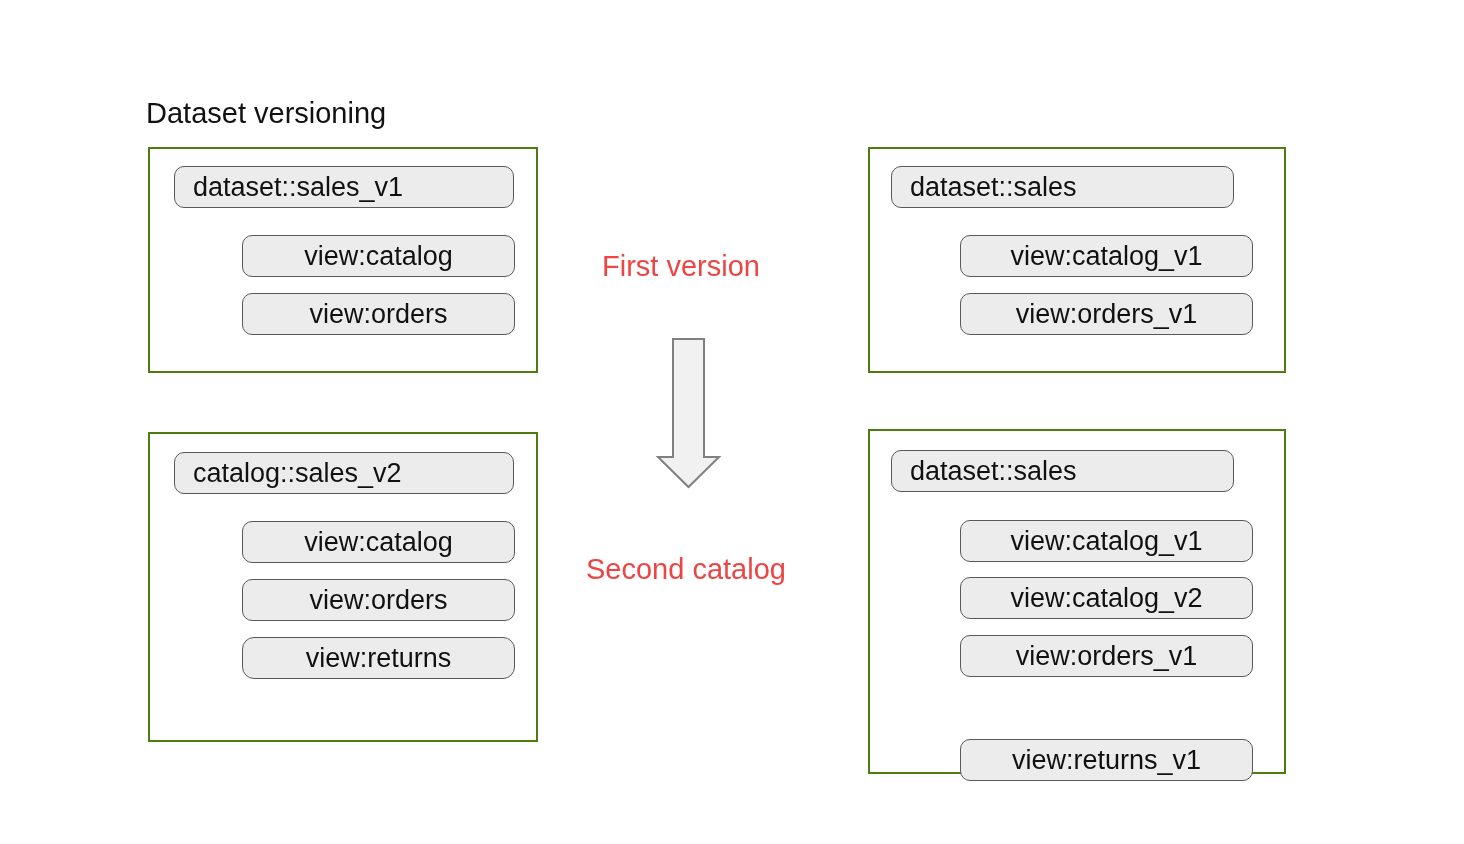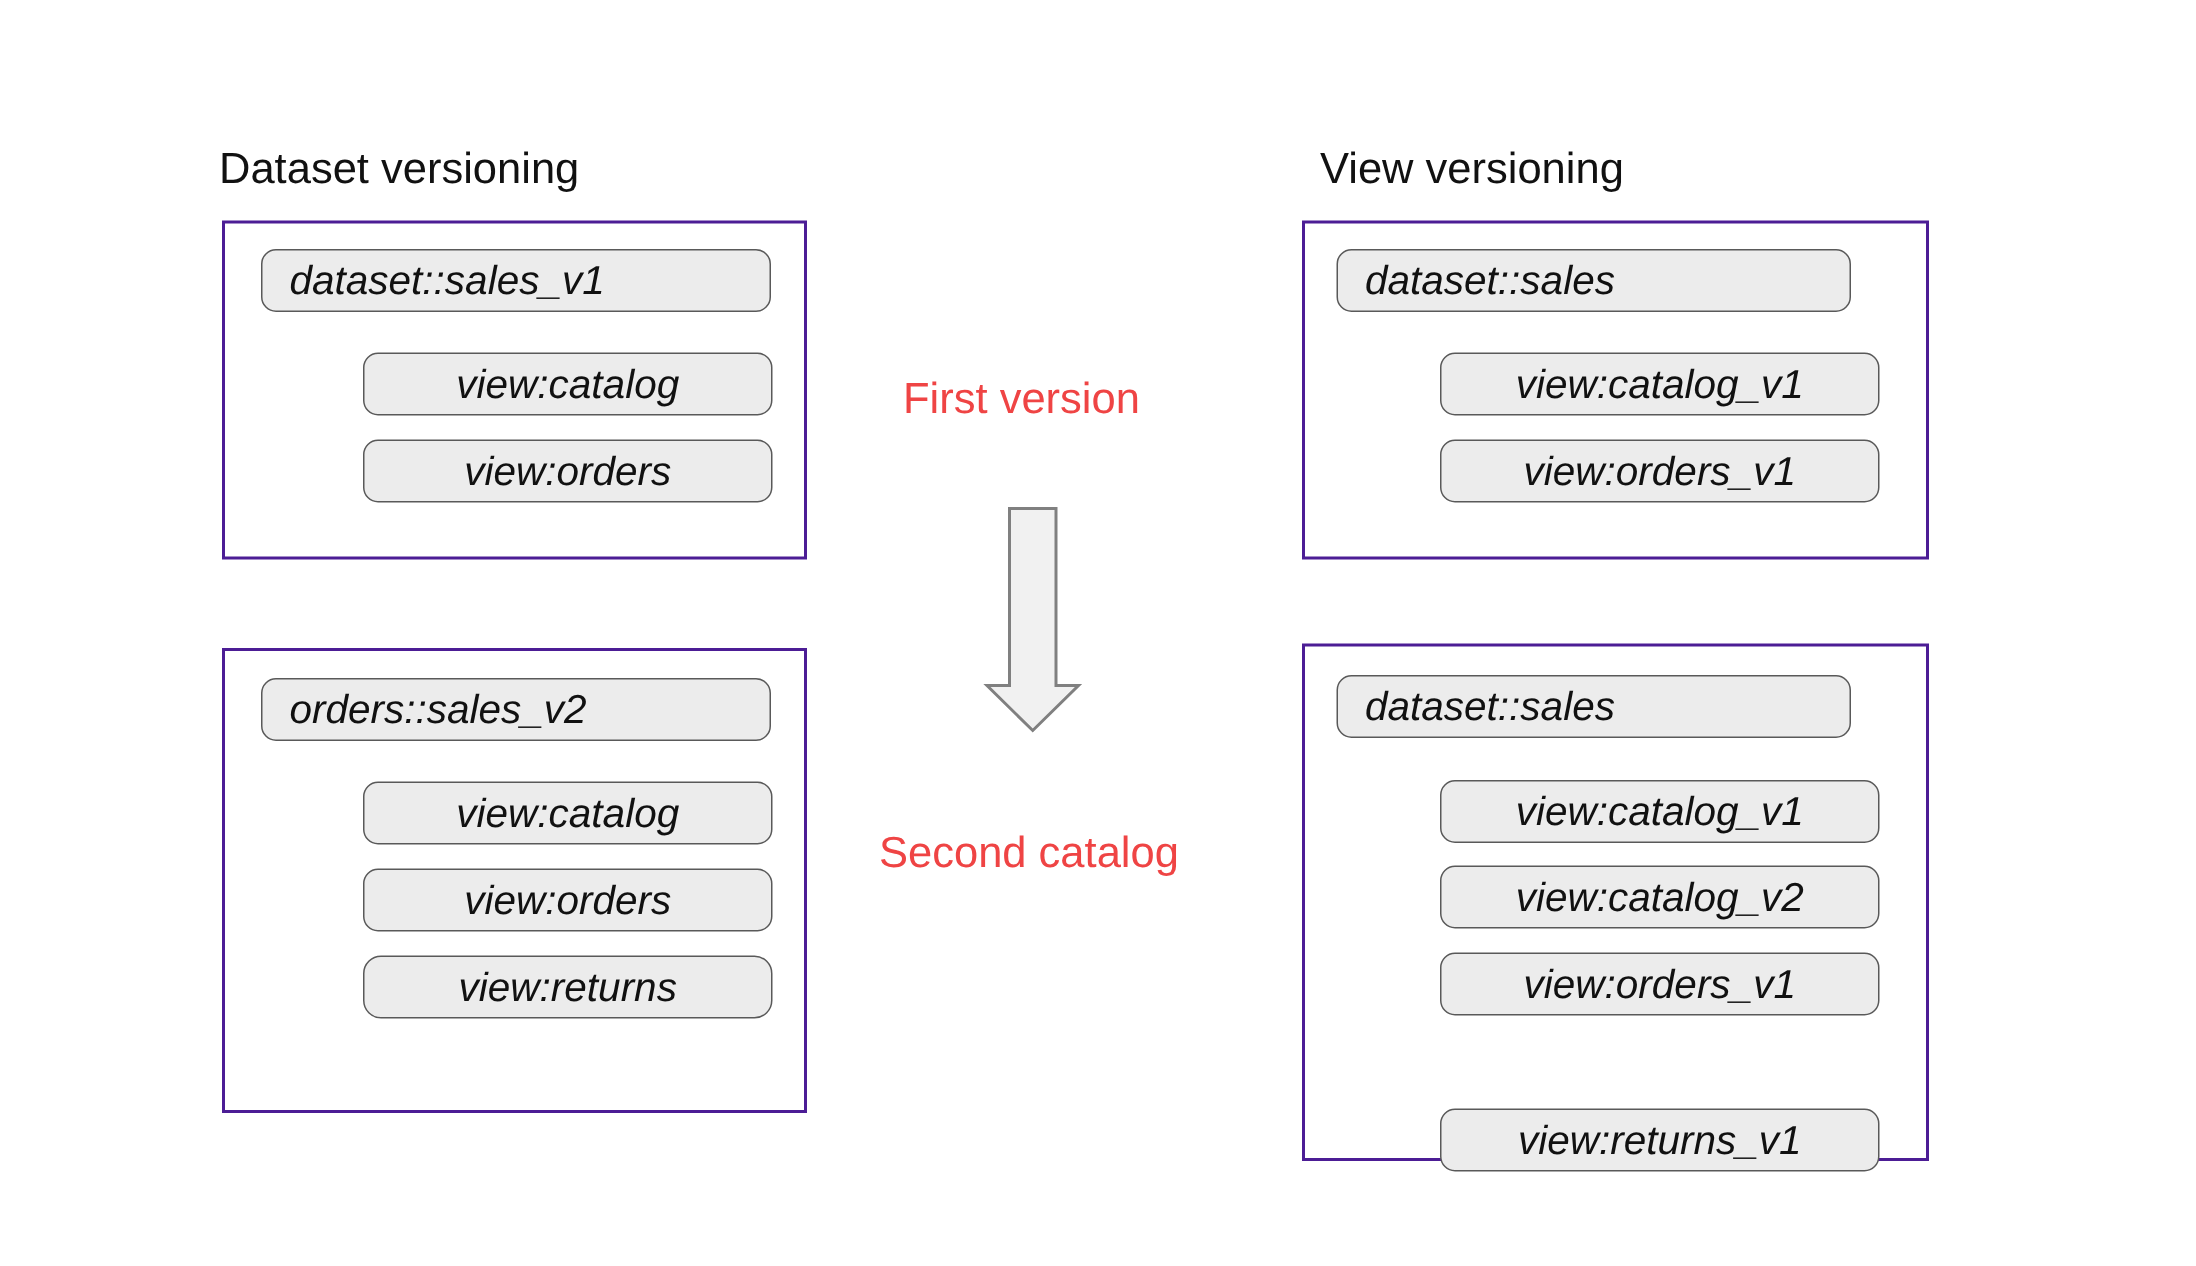--- a/index.html
+++ b/index.html
@@ -17,23 +17,22 @@
   }
   .heading {
     position: absolute;
     font-size: 29px;
     color: #111111;
     white-space: nowrap;
   }
   .outer-box {
     position: absolute;
     background: #ffffff;
-    border: 2px solid #4c1d95;
+    border: 2px solid #4d7c0f;
     box-sizing: border-box;
-    font-style: italic;
   }
   .pill {
     position: absolute;
     height: 42px;
     background: #ececec;
     border: 1.5px solid #595959;
     border-radius: 10px;
     box-sizing: border-box;
     display: flex;
     align-items: center;
@@ -63,30 +62,29 @@
     height: 153px;
   }
 </style>
 </head>
 <body>
 
 <div class="canvas">
 
   <div class="heading" style="left:146px; top:97px;">Dataset versioning</div>
 
-  <div class="heading" style="left:880px; top:97px;">View versioning</div>
 
   <div class="outer-box" style="left:148px; top:147px; width:390px; height:226px;">
     <div class="pill dataset-pill" style="left:24px; top:17px; width:340px;">dataset::sales_v1</div>
     <div class="pill view-pill" style="left:92px; top:86px; width:273px;">view:catalog</div>
     <div class="pill view-pill" style="left:92px; top:144px; width:273px;">view:orders</div>
   </div>
 
   <div class="outer-box" style="left:148px; top:432px; width:390px; height:310px;">
-    <div class="pill dataset-pill" style="left:24px; top:18px; width:340px;">orders::sales_v2</div>
+    <div class="pill dataset-pill" style="left:24px; top:18px; width:340px;">catalog::sales_v2</div>
     <div class="pill view-pill" style="left:92px; top:87px; width:273px;">view:catalog</div>
     <div class="pill view-pill" style="left:92px; top:145px; width:273px;">view:orders</div>
     <div class="pill view-pill" style="left:92px; top:203px; width:273px;border-radius:12px;">view:returns</div>
   </div>
 
   <div class="outer-box" style="left:868px; top:147px; width:418px; height:226px;">
     <div class="pill dataset-pill" style="left:21px; top:17px; width:343px;">dataset::sales</div>
     <div class="pill view-pill" style="left:90px; top:86px; width:293px;">view:catalog_v1</div>
     <div class="pill view-pill" style="left:90px; top:144px; width:293px;">view:orders_v1</div>
   </div>

